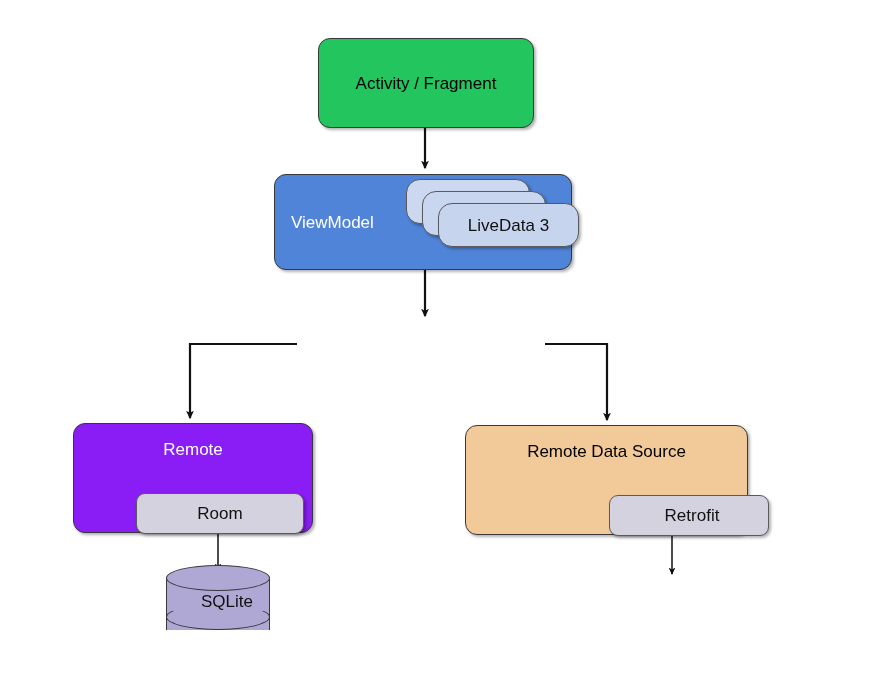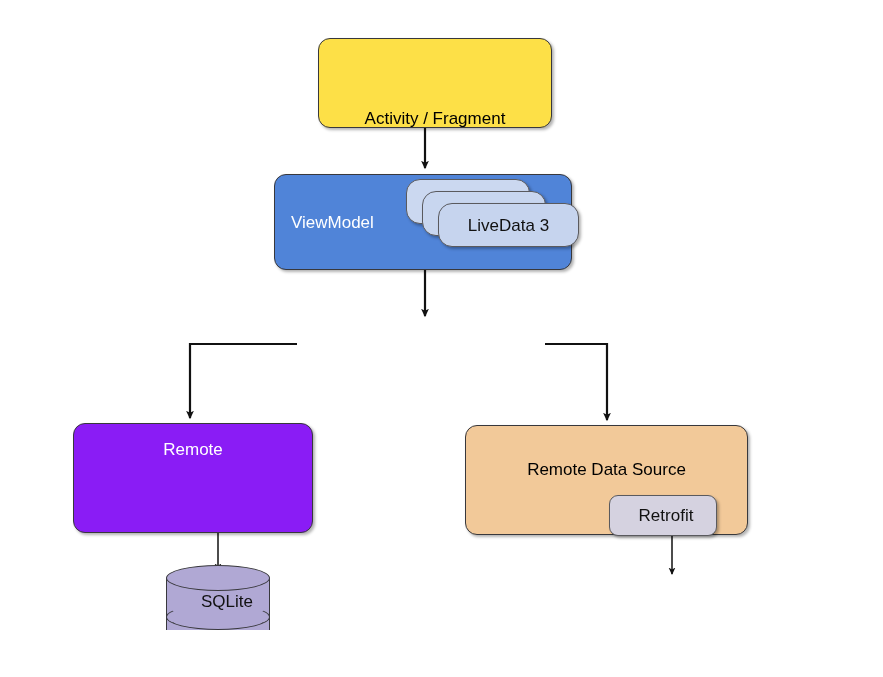--- a/index.html
+++ b/index.html
@@ -46,24 +46,24 @@
   .node-label {
     font-size: 17px;
     line-height: 1;
     white-space: nowrap;
   }
 
   
   #activity-fragment {
     left: 318px;
     top: 38px;
-    width: 234px;
+    width: 216px;
     height: 90px;
-    background: #fde047;
-    align-items: flex-end;
+    background: #22c55e;
+    align-items: center;
   }
   #activity-fragment .node-label { color: #000000; }
 
   
   #viewmodel {
     left: 274px;
     top: 174px;
     width: 298px;
     height: 96px;
     background: #5084D8;
@@ -121,21 +121,21 @@
   #remote-data-source {
     left: 465px;
     top: 425px;
     width: 283px;
     height: 110px;
     background: #F2C999;
     align-items: flex-start;
   }
   #remote-data-source > .node-label {
     color: #000000;
-    margin-top: 35px;
+    margin-top: 17px;
   }
 
   
   .sub-box {
     position: absolute;
     box-sizing: border-box;
     border: 1.5px solid #5a5a5e;
     border-radius: 9px;
     display: flex;
     align-items: center;
@@ -145,21 +145,21 @@
   #room {
     left: 62px;
     top: 69px;
     width: 168px;
     height: 41px;
     background: #D5D2E0;
   }
   #retrofit {
     left: 143px;
     top: 69px;
-    width: 108px;
+    width: 160px;
     height: 41px;
     background: #D5D2E0;
     padding-left: 6px;
   }
   .sub-box .node-label { color: #111111; font-size: 17px; }
 
   
   #sqlite {
     position: absolute;
     left: 166px;
@@ -264,20 +264,23 @@
       <span class="node-label"></span>
     </div>
     <div class="livedata-card" id="livedata-3">
       <span class="node-label">LiveData 3</span>
     </div>
   </div>
 
 
   <div class="node" id="model">
     <span class="node-label">Remote</span>
+    <div class="sub-box" id="room">
+      <span class="node-label">Room</span>
+    </div>
   </div>
 
   <div class="node" id="remote-data-source">
     <span class="node-label">Remote Data Source</span>
     <div class="sub-box" id="retrofit">
       <span class="node-label">Retrofit</span>
     </div>
   </div>
 
   <div id="sqlite">

